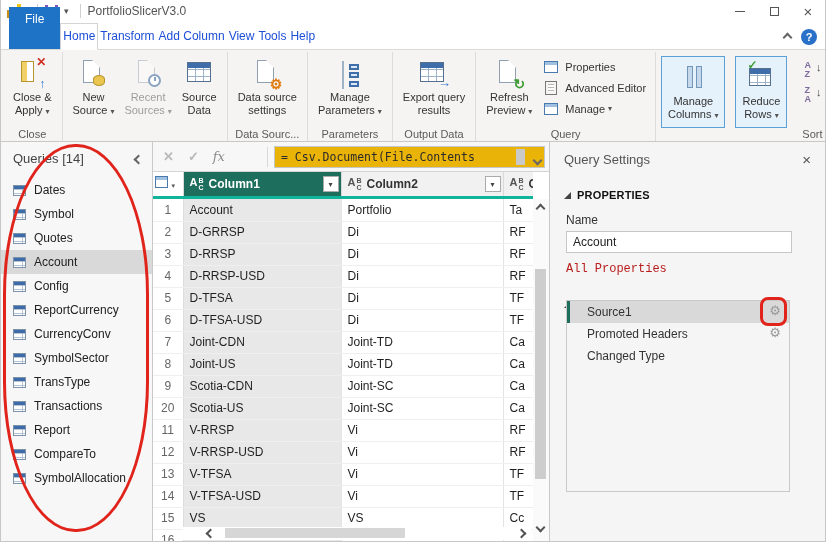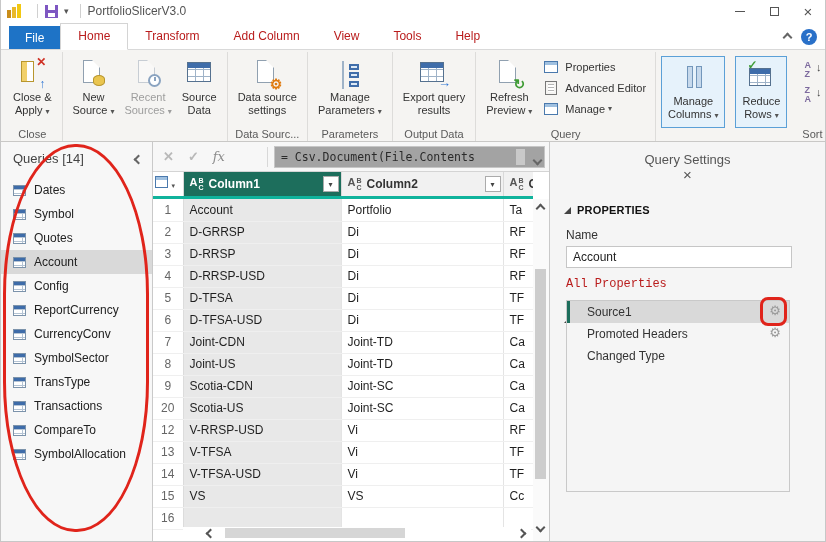--- a/index.html
+++ b/index.html
@@ -19,22 +19,22 @@
   .qat-caret { font-size:9px; color:#555; margin:0 4px 0 6px; }
   .title-text { color:#535353; font-size:12px; }
   .wctrls { margin-left:auto; display:flex; height:22px; }
   .wc { width:34px; height:22px; display:flex; align-items:center; justify-content:center; color:#555; }
   .wmin { width:10px; border-bottom:1px solid #555; height:1px; display:block; }
   .wmax { width:9px; height:9px; border:1px solid #555; display:block; }
   .wclose { font-size:15px; line-height:1; }
 
   
   .menubar { height:28px; display:flex; align-items:flex-end; background:#fff; border-bottom:1px solid #d9d9d9; position:relative; }
-  .mtab { padding:5px 17px 6px; font-size:12px; color:#b91c1c; cursor:default; }
-  .mtab.file { background:#1e73c6; color:#fff; margin-left:8px; padding:5px 16px 4px; }
+  .mtab { padding:5px 2px 6px; font-size:12px; color:#1d4ed8; cursor:default; }
+  .mtab.file { background:#1e73c6; color:#fff; margin-left:8px; padding:5px 16px 23px; }
   .mtab.active { background:#fff; border:1px solid #d4d4d4; border-bottom:1px solid #fff; margin-bottom:-1px; position:relative; z-index:2; }
   .menu-right { position:absolute; right:8px; bottom:4px; display:flex; align-items:center; gap:10px; }
   .rib-collapse { color:#777; font-size:10px; }
   .helpdot { width:16px; height:16px; border-radius:50%; background:#2970c8; color:#fff; font-size:11px; font-weight:bold; display:flex; align-items:center; justify-content:center; }
 
   
   .ribbon { height:92px; background:#f5f4f2; border-bottom:1px solid #c9c8c6; display:flex; align-items:stretch; padding:2px 0 0 2px; position:relative; }
   .rgroup { position:relative; display:flex; align-items:flex-start; padding:2px 5px 15px; border-right:1px solid #dddcda; }
   .rgroup.hl { border-right:none; padding:3px 3px; margin:1px 2px; }
   .rglabel { position:absolute; bottom:1px; left:0; right:0; text-align:center; font-size:11px; color:#5a5a5a; white-space:nowrap; }
@@ -99,21 +99,21 @@
   .qannot { position:absolute; left:2px; top:2px; width:146px; height:388px; border:3px solid #e0241b; border-radius:72px/150px; pointer-events:none; }
 
   
   .editor { position:relative; width:396px; display:flex; flex-direction:column; background:#fff; }
   .fbar { height:30px; background:#f7f7f7; border-bottom:1px solid #d4d4d4; display:flex; align-items:center; padding:0 4px 0 10px; }
   .fbtns { display:flex; align-items:center; gap:14px; width:104px; flex:none; }
   .fx-cancel, .fx-check { color:#b9b9b9; font-size:13px; font-weight:bold; }
   .fx-glyph { font-family:"DejaVu Serif", serif; font-style:italic; color:#8d8d8d; font-size:13px; }
   .fdiv { width:1px; height:20px; background:#d8d8d8; margin-right:6px; }
   .finput-wrap { flex:1; position:relative; height:22px; }
-  .finput { width:100%; height:22px; border:1px solid #c6c6c6; background:#a3a3a3; font-family:"DejaVu Sans Mono", monospace; font-size:11.5px; color:#2a2a2a; padding:0 41px 0 6px; }
+  .finput { width:100%; height:22px; border:1px solid #c6c6c6; background:#eab308; font-family:"DejaVu Sans Mono", monospace; font-size:11.5px; color:#2a2a2a; padding:0 41px 0 6px; }
   .fthumb { position:absolute; right:20px; top:3px; width:9px; height:16px; background:#c9c9c9; }
   .fexpand { position:absolute; right:4px; top:7px; }
 
   
   .gridwrap { position:relative; flex:1; overflow:hidden; }
   table.pqgrid { border-collapse:collapse; table-layout:fixed; width:380px; }
   .pqgrid th, .pqgrid td { overflow:hidden; white-space:nowrap; }
   .pqgrid th { height:24px; background:#f1f1f1; border-left:1px solid #d9d9d9; font-weight:normal; text-align:left; padding:0 2px 0 6px; }
   .pqgrid th.corner { background:#fff; border-left:none; padding:0 2px; }
   .hdrcell { display:flex; align-items:center; gap:5px; }
@@ -136,21 +136,21 @@
   .vs-up { position:absolute; top:6px; left:4px; }
   .vs-down { position:absolute; bottom:10px; left:4px; }
   .vthumb { position:absolute; left:2px; top:70px; width:11px; height:210px; background:#cdcdcd; }
   .hscroll { position:absolute; left:30px; right:18px; bottom:1px; height:13px; background:#fff; }
   .hs-left { position:absolute; left:24px; top:3px; border-color:#555; }
   .hs-right { position:absolute; right:6px; top:3px; border-color:#555; }
   .hthumb { position:absolute; left:42px; top:1px; width:180px; height:10px; background:#d6d6d6; }
 
   
   .spanel { position:relative; flex:1; background:#f5f5f5; border-left:1px solid #c9c9c9; overflow:hidden; }
-  .shead { display:flex; align-items:center; justify-content:space-between; padding:10px 14px 0 14px;flex-direction:column; }
+  .shead { display:flex; align-items:center; justify-content:space-between; padding:10px 14px 0 14px; }
   .stitle { font-size:13px; color:#555; }
   .sclose { color:#555; font-size:15px; line-height:1; }
   .sect { display:flex; align-items:center; gap:6px; margin:22px 0 0 14px; font-size:11px; font-weight:bold; color:#111; letter-spacing:.2px; }
   .tri { width:0; height:0; border-left:7px solid transparent; border-bottom:7px solid #444; }
   .namelabel { margin:12px 0 4px 16px; color:#333; }
   .nameinput { display:block; margin-left:16px; width:226px; height:22px; border:1px solid #c6c6c6; background:#fff; font-family:"Liberation Sans",sans-serif; font-size:12px; color:#222; padding:0 6px; }
   .allprops { margin:9px 0 0 16px; color:#b91c1c;font-family:Liberation Mono, monospace; }
   .stepsbox { position:absolute; left:16px; top:158px; width:224px; height:192px; border:1px solid #c9c9c9; background:#f5f5f5; }
   .steprow { position:relative; display:flex; align-items:center; height:22px; padding-left:20px; color:#333; }
   .steprow.sel { background:#d9d9d9; box-shadow:inset 3px 0 0 #1d6e5c; }
@@ -403,20 +403,24 @@
             <span class="qtbl"></span>
             <span>SymbolSector</span>
           </li>
           <li class="qitem">
             <span class="qtbl"></span>
             <span>TransType</span>
           </li>
           <li class="qitem">
             <span class="qtbl"></span>
             <span>Transactions</span>
+          </li>
+          <li class="qitem">
+            <span class="qtbl"></span>
+            <span>Report</span>
           </li>
           <li class="qitem">
             <span class="qtbl"></span>
             <span>CompareTo</span>
           </li>
           <li class="qitem">
             <span class="qtbl"></span>
             <span>SymbolAllocation</span>
           </li>
         </ul>
@@ -545,20 +549,26 @@
                 <td class="">Joint-SC</td>
                 <td class="">Ca</td>
               </tr>
               <tr>
                 <td class="rownum">20</td>
                 <td class="selcol">Scotia-US</td>
                 <td class="">Joint-SC</td>
                 <td class="">Ca</td>
               </tr>
               <tr>
+                <td class="rownum">11</td>
+                <td class="selcol">V-RRSP</td>
+                <td class="">Vi</td>
+                <td class="">RF</td>
+              </tr>
+              <tr>
                 <td class="rownum">12</td>
                 <td class="selcol">V-RRSP-USD</td>
                 <td class="">Vi</td>
                 <td class="">RF</td>
               </tr>
               <tr>
                 <td class="rownum">13</td>
                 <td class="selcol">V-TFSA</td>
                 <td class="">Vi</td>
                 <td class="">TF</td>

